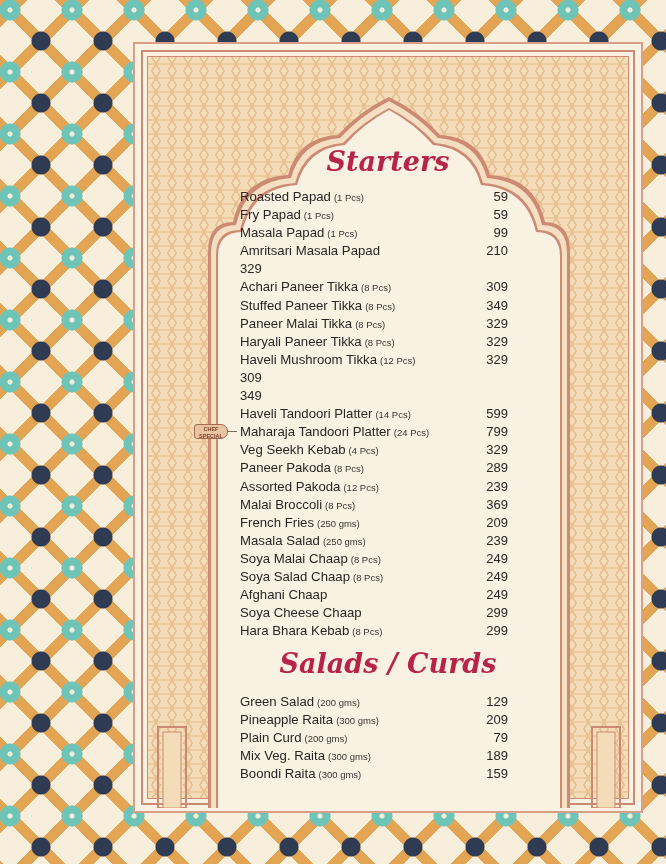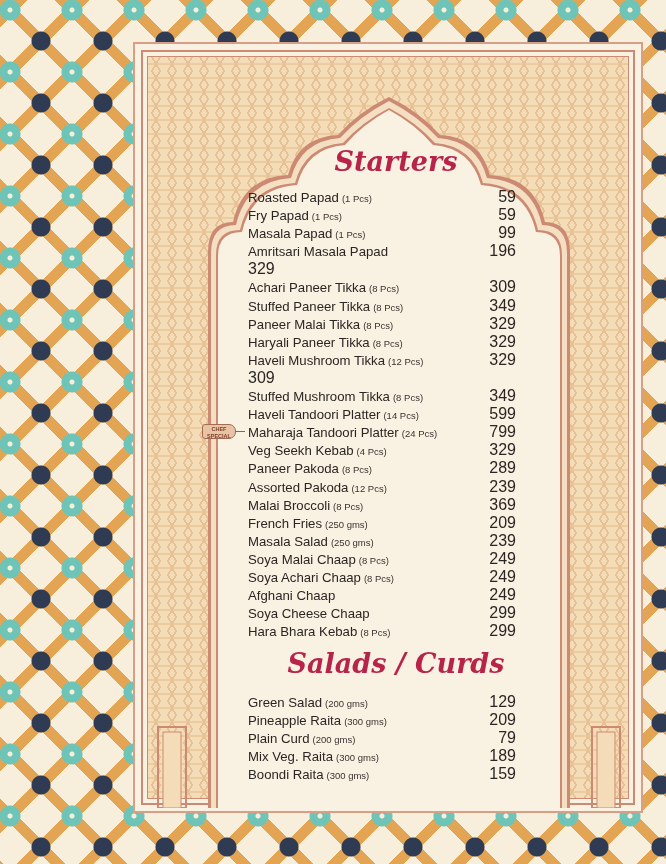--- a/index.html
+++ b/index.html
@@ -48,36 +48,36 @@
     background-color:#f3dcb7;
     background-image:
       linear-gradient(60deg, transparent 46%, #e6c193 46% 54%, transparent 54%),
       linear-gradient(-60deg, transparent 46%, #e6c193 46% 54%, transparent 54%),
       linear-gradient(0deg, transparent 46%, #eccb9f 46% 54%, transparent 54%);
     background-size:16px 14px;
   }
   
   .arch-svg { position:absolute; left:0; top:0; }
   .content {
-    position:absolute; left:8px; top:0; width:100%; height:100%;
+    position:absolute; left:0; top:0; width:100%; height:100%;
   }
   .section-title {
     position:absolute; width:100%; text-align:center;
     font-family:"DejaVu Serif", serif; font-style:italic; font-weight:bold;
     color:#b8234a; font-size:27px;
   }
   .menu-list { position:absolute; left:105px; width:268px; }
   .menu-row {
     display:flex; justify-content:space-between; align-items:baseline;
     height:18.1px; line-height:18.1px;
     color:#2b2623; font-size:13.2px;
     position:relative;
   }
   .menu-row .qty { font-size:9.5px; color:#3a3330; margin-left:3px;margin-top:12px; }
-  .menu-row .price { text-align:right; font-size:16px; }
+  .menu-row .price { text-align:right; font-size:13px; }
   .chef-badge {
     position:absolute; left:-46px; top:1px;
     width:34px; height:15px; background:#e9c4a4;
     border:1px solid #a46a53; border-radius:3px 7px 7px 3px;
     font-size:5.5px; line-height:6.5px; text-align:center; color:#7b3e2b;
     font-weight:bold; box-sizing:border-box; padding-top:1px;
   }
   .chef-badge::after {
     content:""; position:absolute; right:-10px; top:6px; width:10px; height:1px; background:#7b6a5e;
   }
@@ -115,21 +115,21 @@
         <div class="menu-row">
           <span><span>Fry Papad</span><span class="qty">(1 Pcs)</span></span>
           <span class="price">59</span>
         </div>
         <div class="menu-row">
           <span><span>Masala Papad</span><span class="qty">(1 Pcs)</span></span>
           <span class="price">99</span>
         </div>
         <div class="menu-row">
           <span><span>Amritsari Masala Papad</span></span>
-          <span class="price">196</span>
+          <span class="price">210</span>
         </div>
         <div class="menu-row">
           <span class="price">329</span>
         </div>
         <div class="menu-row">
           <span><span>Achari Paneer Tikka</span><span class="qty">(8 Pcs)</span></span>
           <span class="price">309</span>
         </div>
         <div class="menu-row">
           <span><span>Stuffed Paneer Tikka</span><span class="qty">(8 Pcs)</span></span>
@@ -144,21 +144,20 @@
           <span class="price">329</span>
         </div>
         <div class="menu-row">
           <span><span>Haveli Mushroom Tikka</span><span class="qty">(12 Pcs)</span></span>
           <span class="price">329</span>
         </div>
         <div class="menu-row">
           <span class="price">309</span>
         </div>
         <div class="menu-row">
-          <span><span>Stuffed Mushroom Tikka</span><span class="qty">(8 Pcs)</span></span>
           <span class="price">349</span>
         </div>
         <div class="menu-row">
           <span><span>Haveli Tandoori Platter</span><span class="qty">(14 Pcs)</span></span>
           <span class="price">599</span>
         </div>
         <div class="menu-row">
           <span class="chef-badge">CHEF SPECIAL</span>
           <span><span>Maharaja Tandoori Platter</span><span class="qty">(24 Pcs)</span></span>
           <span class="price">799</span>
@@ -185,21 +184,21 @@
         </div>
         <div class="menu-row">
           <span><span>Masala Salad</span><span class="qty">(250 gms)</span></span>
           <span class="price">239</span>
         </div>
         <div class="menu-row">
           <span><span>Soya Malai Chaap</span><span class="qty">(8 Pcs)</span></span>
           <span class="price">249</span>
         </div>
         <div class="menu-row">
-          <span><span>Soya Achari Chaap</span><span class="qty">(8 Pcs)</span></span>
+          <span><span>Soya Salad Chaap</span><span class="qty">(8 Pcs)</span></span>
           <span class="price">249</span>
         </div>
         <div class="menu-row">
           <span><span>Afghani Chaap</span></span>
           <span class="price">249</span>
         </div>
         <div class="menu-row">
           <span><span>Soya Cheese Chaap</span></span>
           <span class="price">299</span>
         </div>

